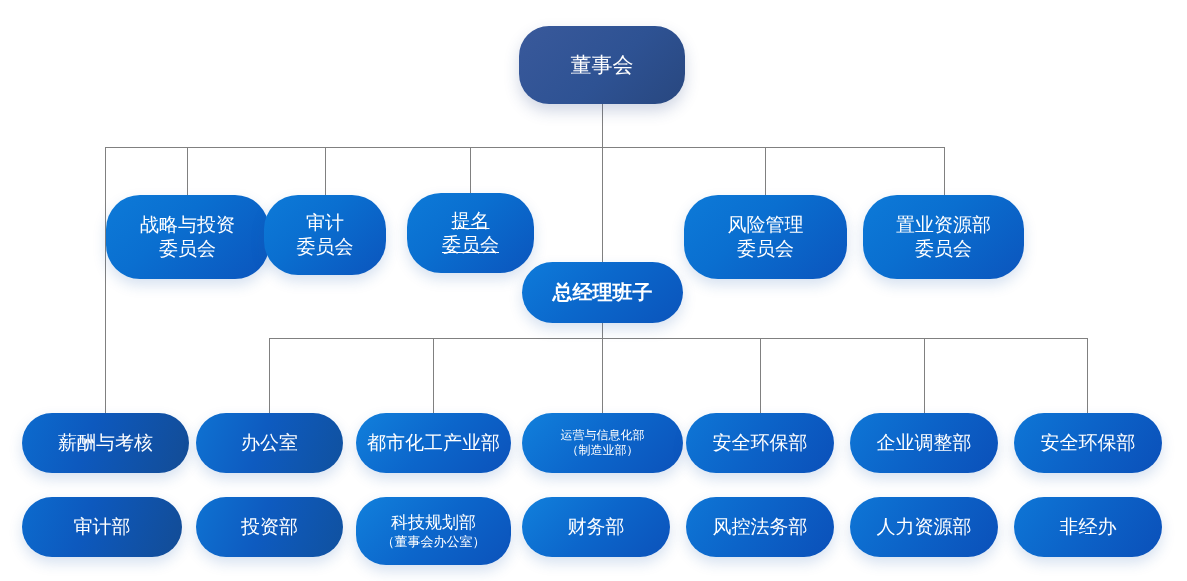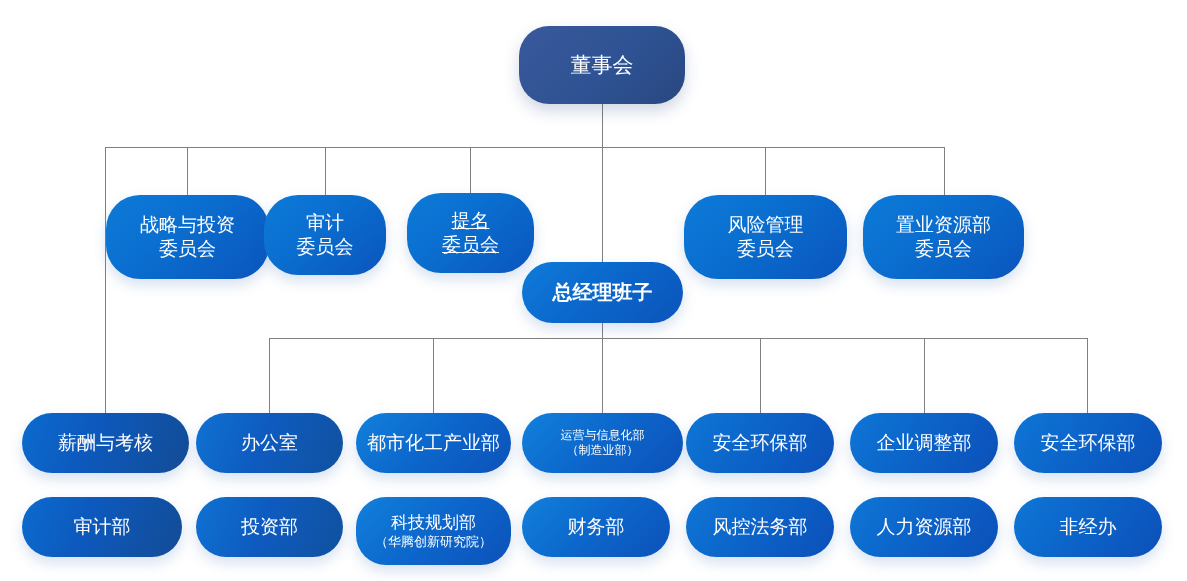--- a/index.html
+++ b/index.html
@@ -176,21 +176,21 @@
   <div class="node dept dark" style="left:22px; top:497px; width:160px; height:60px;">
     <span class="label">审计部</span>
   </div>
 
   <div class="node dept dark2" style="left:196px; top:497px; width:147px; height:60px;">
     <span class="label">投资部</span>
   </div>
 
   <div class="node dept mid" style="left:356px; top:497px; width:155px; height:68px; font-size:17px;">
     <span class="label">科技规划部</span>
-    <span class="sublabel">（华腾创新研究院）</span>
+    <span class="sublabel">（董事会办公室）</span>
   </div>
 
   <div class="node dept mid" style="left:522px; top:497px; width:148px; height:60px;">
     <span class="label">财务部</span>
   </div>
 
   <div class="node dept" style="left:686px; top:497px; width:148px; height:60px;">
     <span class="label">风控法务部</span>
   </div>
 

